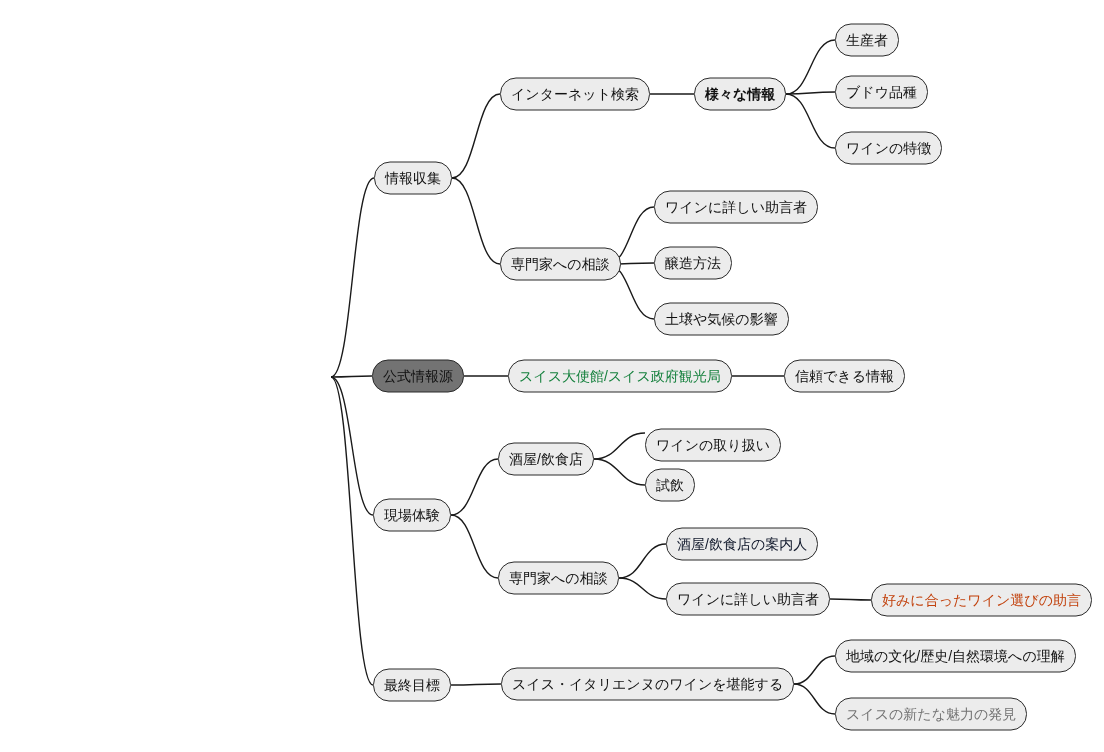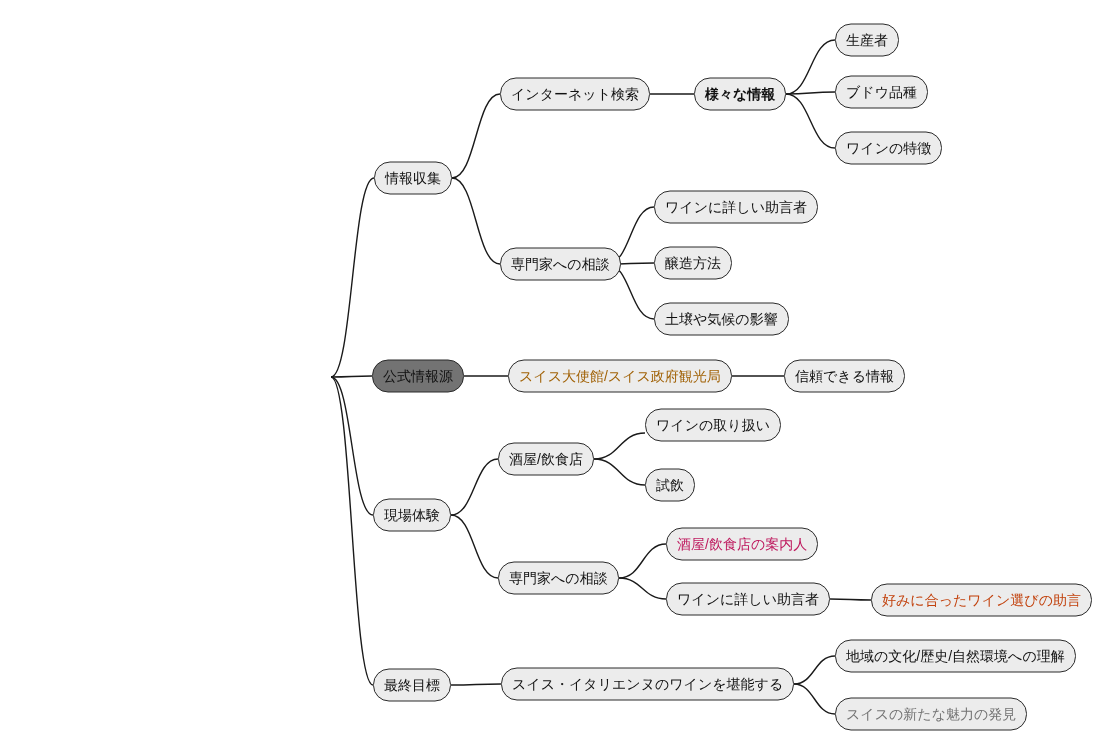--- a/index.html
+++ b/index.html
@@ -72,27 +72,27 @@
     <div class="node" style="left: 500px; top: 94px; background: rgb(236, 236, 236); border-color: rgb(43, 43, 43); color: rgb(17, 17, 17);">インターネット検索</div>
     <div class="node" style="left: 694px; top: 94px; background: rgb(236, 236, 236); border-color: rgb(43, 43, 43); color: rgb(17, 17, 17); font-weight: bold;">様々な情報</div>
     <div class="node" style="left: 835px; top: 40px; background: rgb(236, 236, 236); border-color: rgb(43, 43, 43); color: rgb(17, 17, 17);">生産者</div>
     <div class="node" style="left: 835px; top: 92px; background: rgb(236, 236, 236); border-color: rgb(43, 43, 43); color: rgb(17, 17, 17);">ブドウ品種</div>
     <div class="node" style="left: 835px; top: 148px; background: rgb(236, 236, 236); border-color: rgb(43, 43, 43); color: rgb(17, 17, 17);">ワインの特徴</div>
     <div class="node" style="left: 500px; top: 264px; background: rgb(236, 236, 236); border-color: rgb(43, 43, 43); color: rgb(17, 17, 17);">専門家への相談</div>
     <div class="node" style="left: 654px; top: 207px; background: rgb(236, 236, 236); border-color: rgb(43, 43, 43); color: rgb(17, 17, 17);">ワインに詳しい助言者</div>
     <div class="node" style="left: 654px; top: 263px; background: rgb(236, 236, 236); border-color: rgb(43, 43, 43); color: rgb(17, 17, 17);">醸造方法</div>
     <div class="node" style="left: 654px; top: 319px; background: rgb(236, 236, 236); border-color: rgb(43, 43, 43); color: rgb(17, 17, 17);">土壌や気候の影響</div>
     <div class="node" style="left: 372px; top: 376px; background: #737373; border-color: rgb(43, 43, 43); color: rgb(17, 17, 17);">公式情報源</div>
-    <div class="node" style="left: 508px; top: 376px; background: rgb(236, 236, 236); border-color: rgb(43, 43, 43); color: #a16207;">スイス大使館/スイス政府観光局</div>
+    <div class="node" style="left: 508px; top: 376px; background: rgb(236, 236, 236); border-color: rgb(43, 43, 43); color: #15803d;">スイス大使館/スイス政府観光局</div>
     <div class="node" style="left: 784px; top: 376px; background: rgb(236, 236, 236); border-color: rgb(43, 43, 43); color: rgb(17, 17, 17);">信頼できる情報</div>
     <div class="node" style="left: 373px; top: 515px; background: rgb(236, 236, 236); border-color: rgb(43, 43, 43); color: rgb(17, 17, 17);">現場体験</div>
     <div class="node" style="left: 498px; top: 459px; background: rgb(236, 236, 236); border-color: rgb(43, 43, 43); color: rgb(17, 17, 17);">酒屋/飲食店</div>
-    <div class="node" style="left: 645px; top: 425px; background: rgb(236, 236, 236); border-color: rgb(43, 43, 43); color: rgb(17, 17, 17);">ワインの取り扱い</div>
+    <div class="node" style="left: 645px; top: 445px; background: rgb(236, 236, 236); border-color: rgb(43, 43, 43); color: rgb(17, 17, 17);">ワインの取り扱い</div>
     <div class="node" style="left: 645px; top: 485px; background: rgb(236, 236, 236); border-color: rgb(43, 43, 43); color: rgb(17, 17, 17);">試飲</div>
     <div class="node" style="left: 498px; top: 578px; background: rgb(236, 236, 236); border-color: rgb(43, 43, 43); color: rgb(17, 17, 17);">専門家への相談</div>
-    <div class="node" style="left: 666px; top: 544px; background: rgb(236, 236, 236); border-color: rgb(43, 43, 43); color: #be185d;">酒屋/飲食店の案内人</div>
+    <div class="node" style="left: 666px; top: 544px; background: rgb(236, 236, 236); border-color: rgb(43, 43, 43); color: #0f172a;">酒屋/飲食店の案内人</div>
     <div class="node" style="left: 666px; top: 599px; background: rgb(236, 236, 236); border-color: rgb(43, 43, 43); color: rgb(17, 17, 17);">ワインに詳しい助言者</div>
     <div class="node" style="left: 871px; top: 600px; background: rgb(236, 236, 236); border-color: rgb(43, 43, 43); color: #c2410c;">好みに合ったワイン選びの助言</div>
     <div class="node" style="left: 373px; top: 685px; background: rgb(236, 236, 236); border-color: rgb(43, 43, 43); color: rgb(17, 17, 17);">最終目標</div>
     <div class="node" style="left: 501px; top: 684px; background: rgb(236, 236, 236); border-color: rgb(43, 43, 43); color: rgb(17, 17, 17);">スイス・イタリエンヌのワインを堪能する</div>
     <div class="node" style="left: 835px; top: 656px; background: rgb(236, 236, 236); border-color: rgb(43, 43, 43); color: rgb(17, 17, 17);">地域の文化/歴史/自然環境への理解</div>
     <div class="node" style="left: 835px; top: 714px; background: rgb(236, 236, 236); border-color: rgb(43, 43, 43); color: #737373;">スイスの新たな魅力の発見</div>
   </div>
 
 </body></html>

